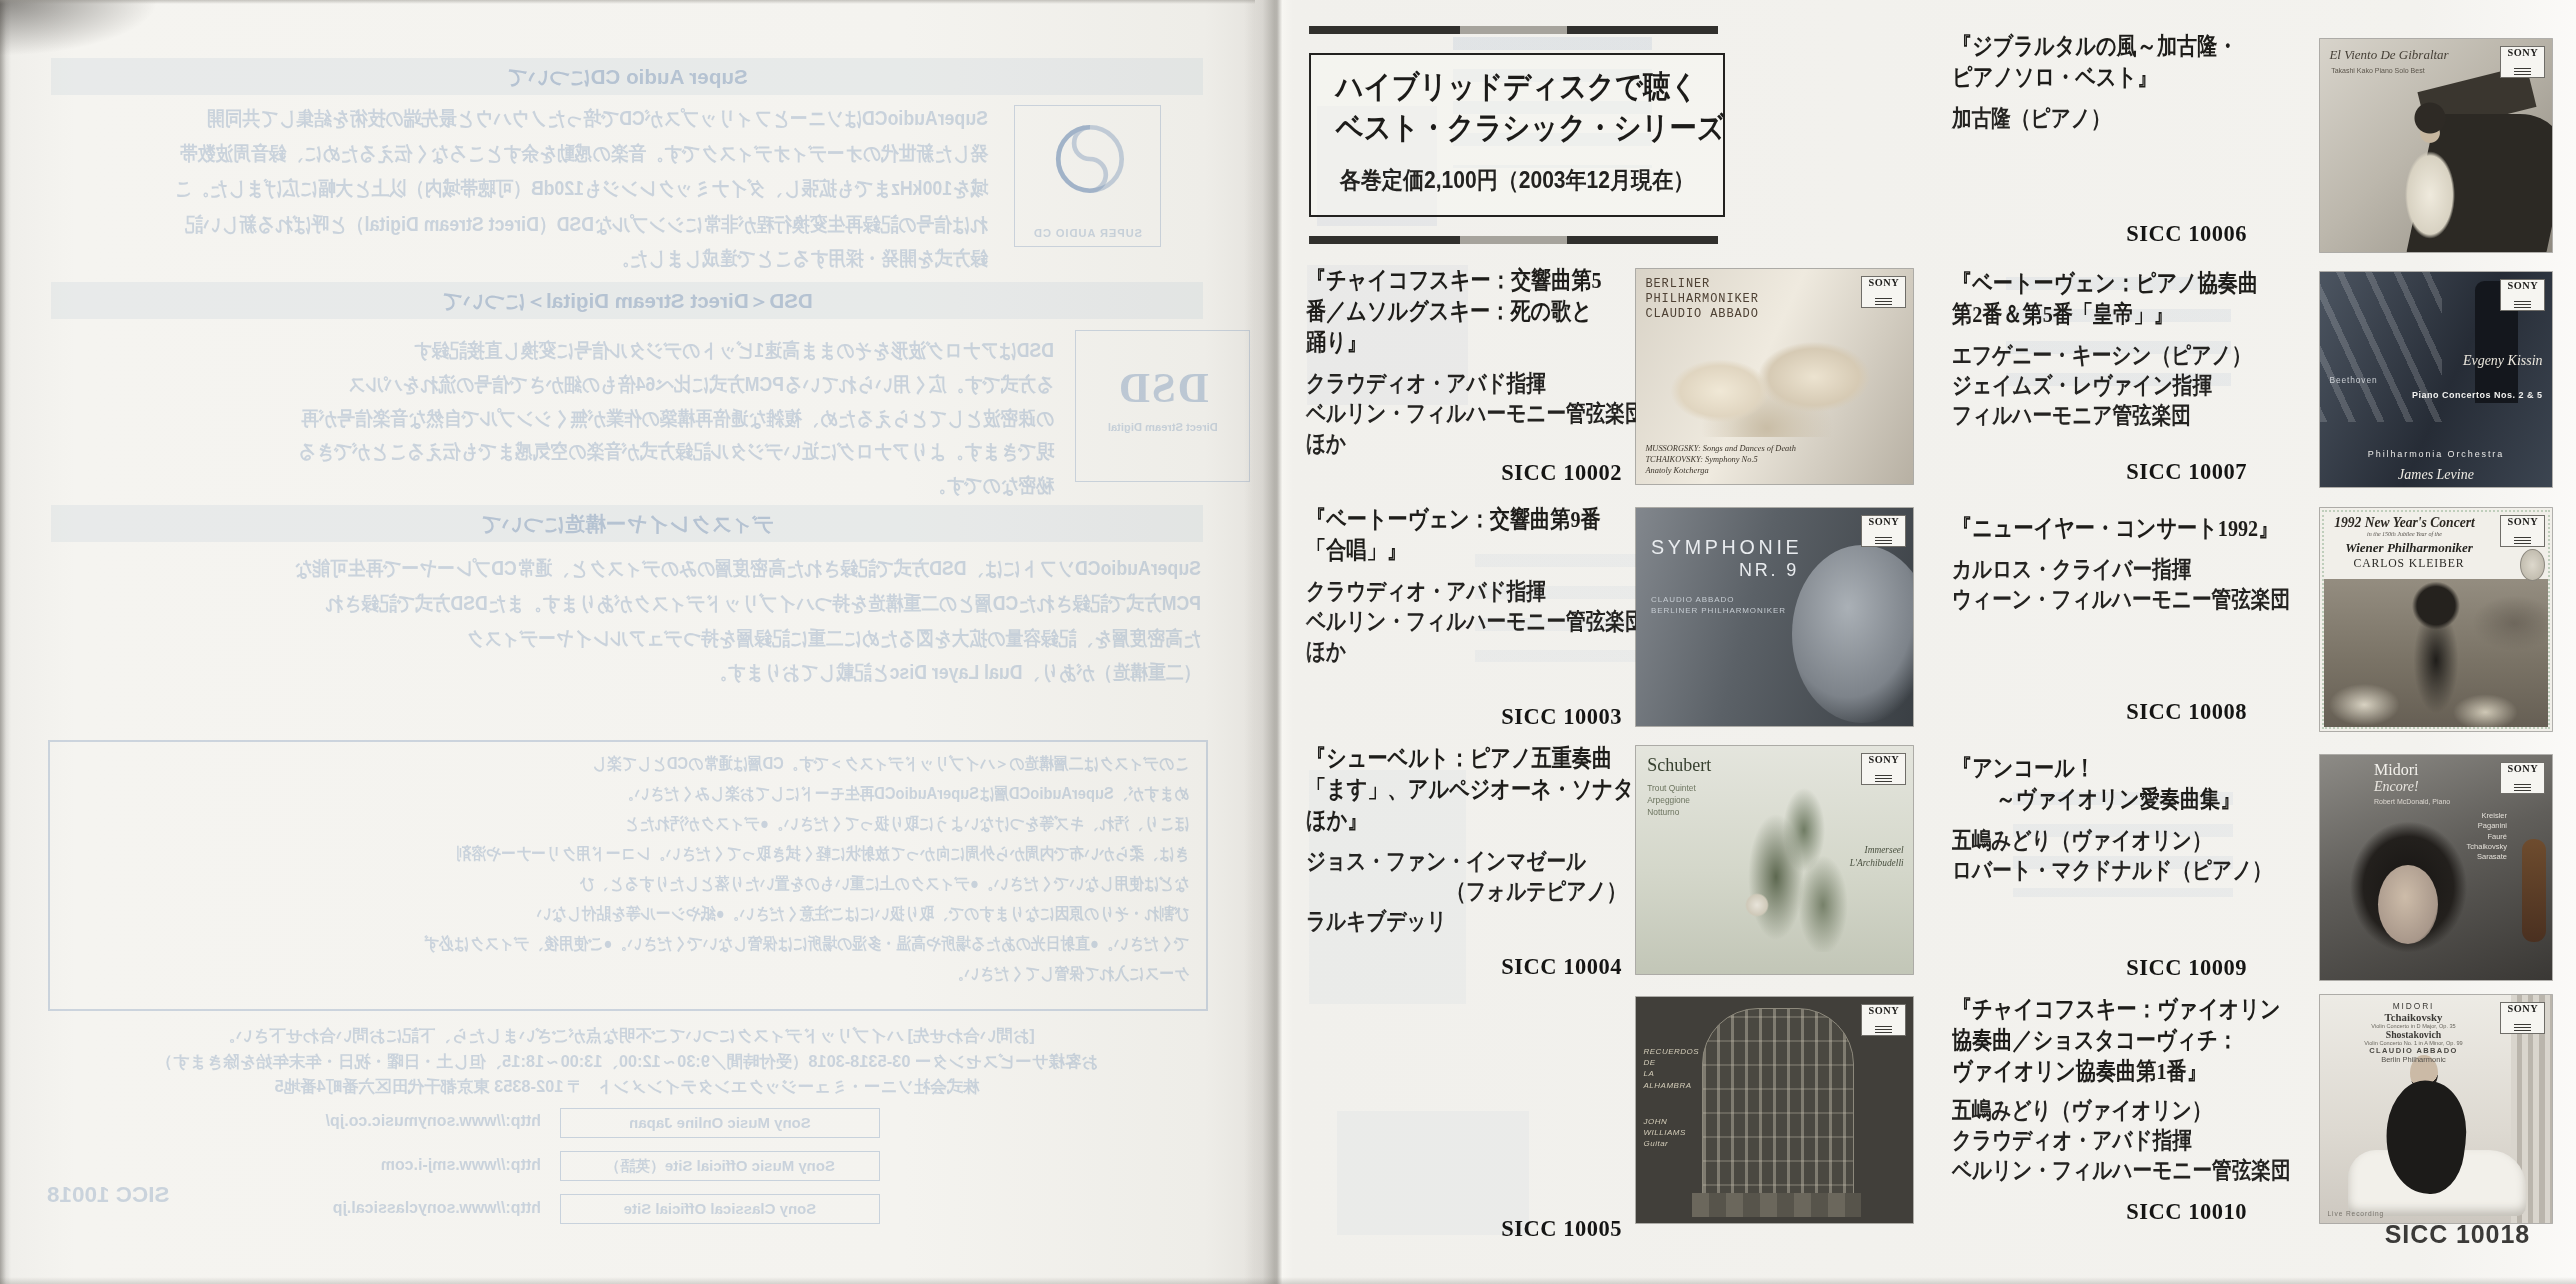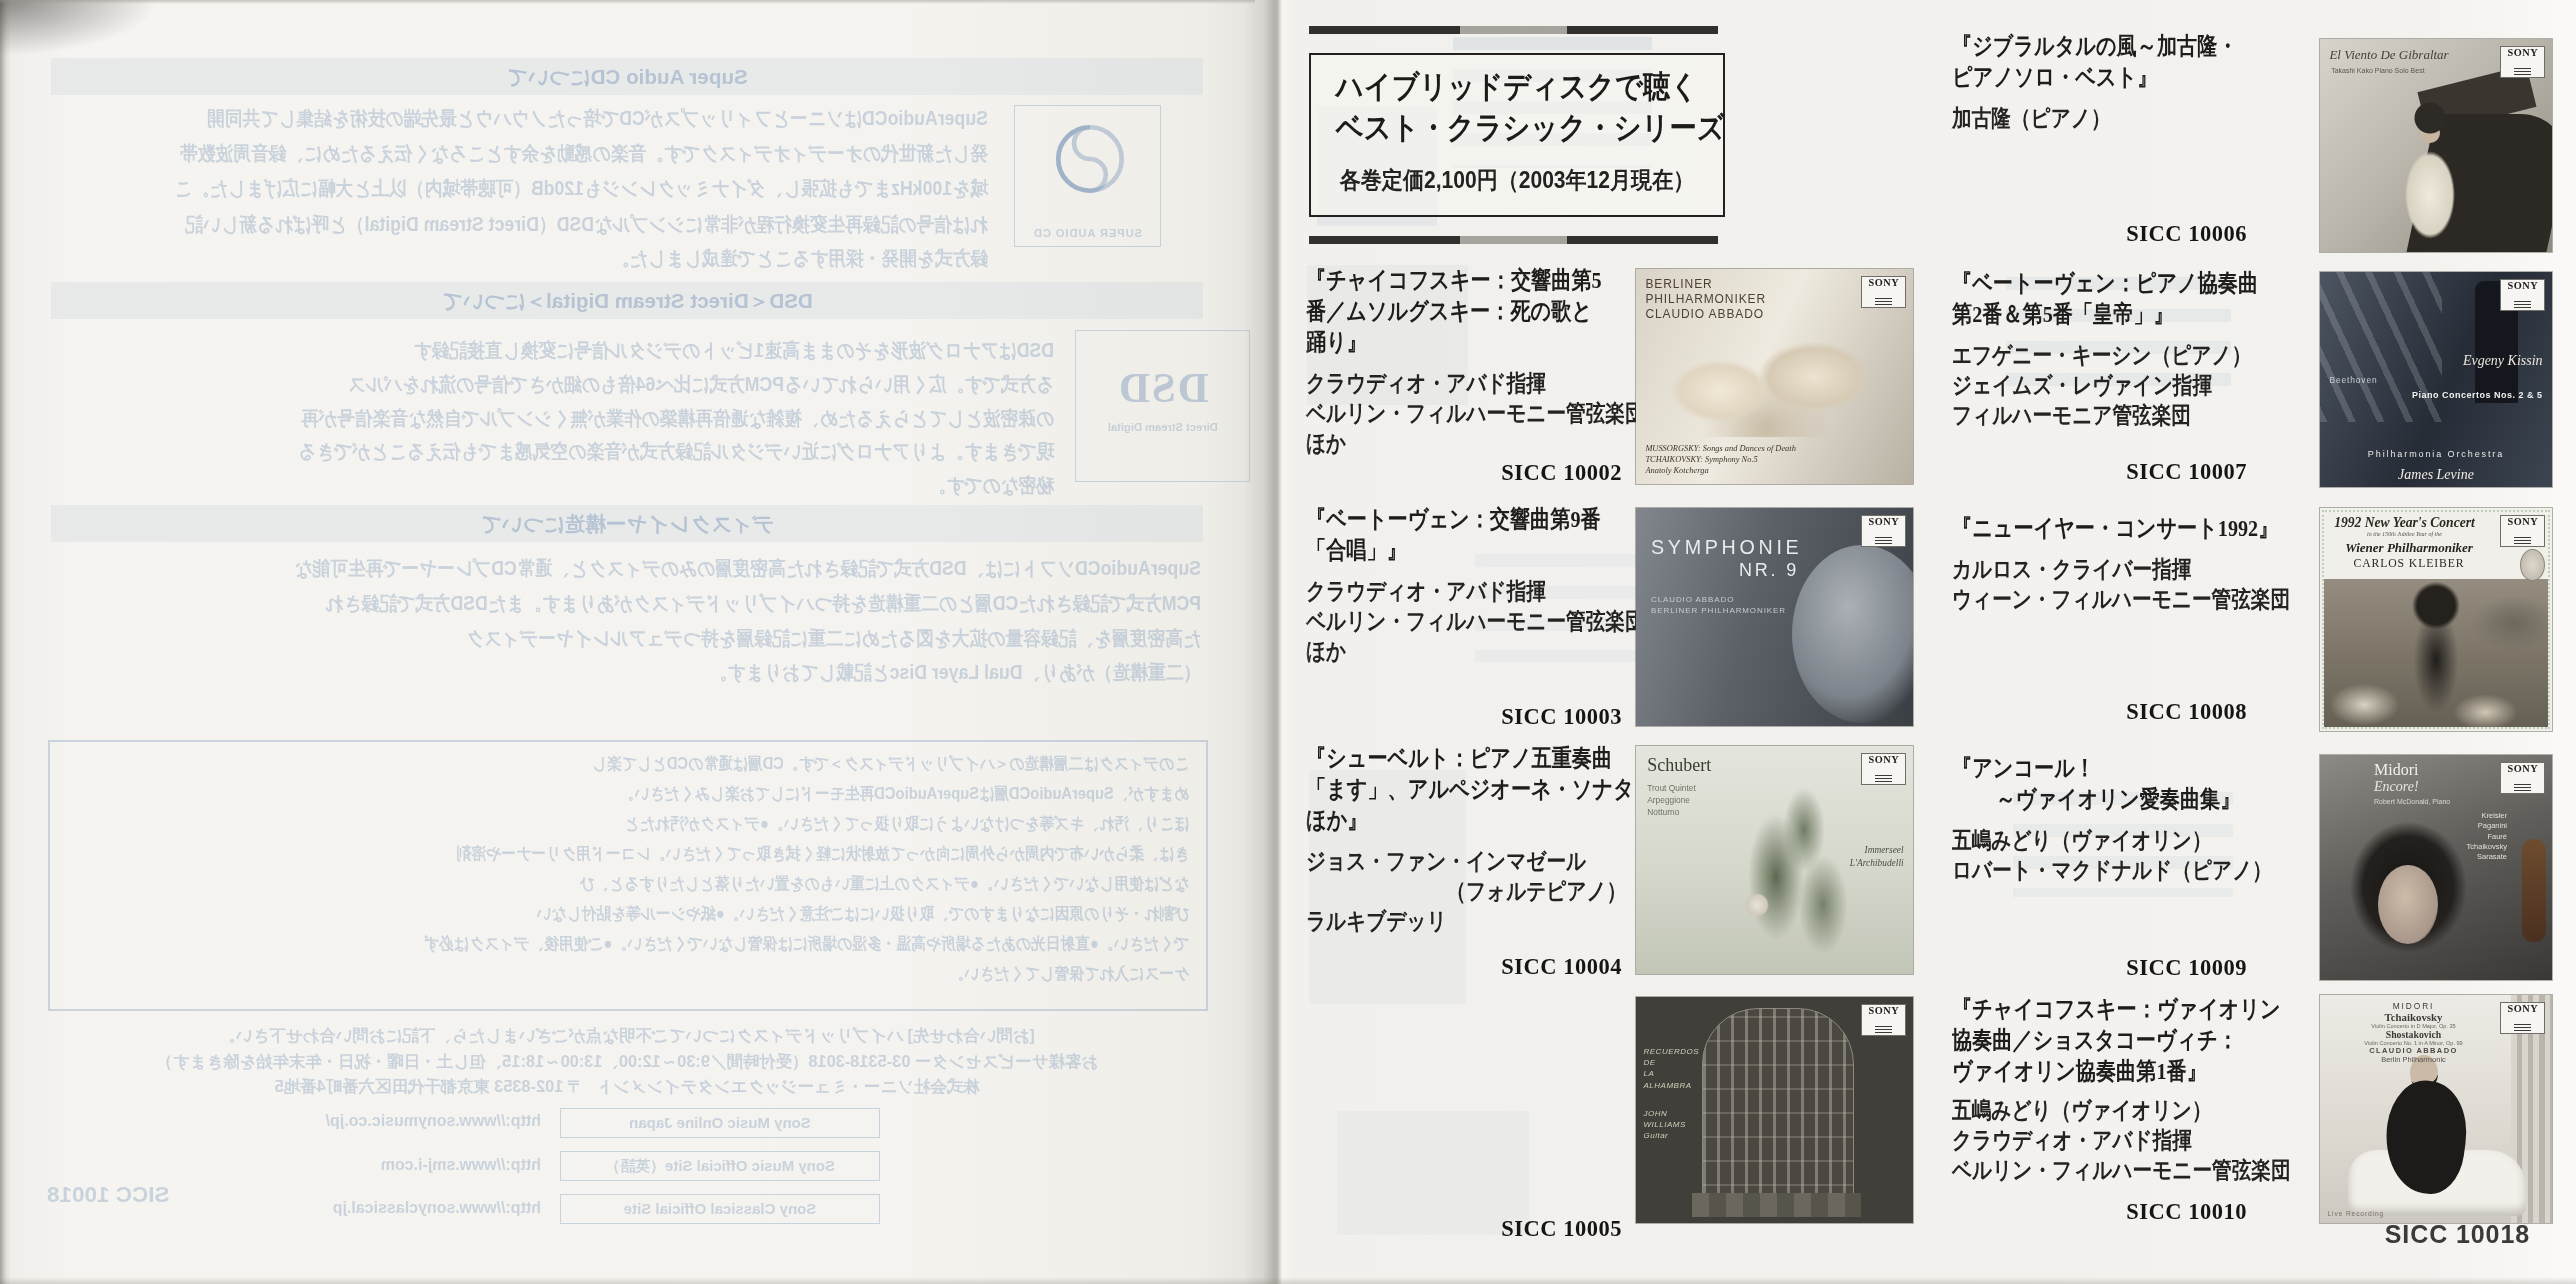--- a/index.html
+++ b/index.html
@@ -46,21 +46,21 @@
               color:#3b3a38;letter-spacing:0.9px;}
 
   
   .cover{position:absolute;overflow:hidden;box-shadow:0 0 0 0.9px rgba(70,68,62,.45);background:#ccc;}
   .cover .sony{position:absolute;top:6.6px;right:6.6px;width:43px;height:30px;background:#f6f5f1;
       border:0.9px solid #6f6d68;display:flex;flex-direction:column;align-items:center;justify-content:center;gap:10px;z-index:5;}
   .cover .sony b{font-family:"Liberation Serif",serif;font-size:10.3px;letter-spacing:0.5px;color:#1d1c1a;line-height:9.4px;}
   .cover .sony i{width:17px;height:7.5px;background:repeating-linear-gradient(180deg,#3a3935 0 1.4px,transparent 1.4px 3px);}
 
   .cv2{background:linear-gradient(115deg,#d9d3c7 0%,#efeadf 45%,#b7b0a3 100%);}
-  .cv2 .brand{position:absolute;left:9.4px;top:7.5px;font-family:Liberation Sans, sans-serif;font-size:12px;
+  .cv2 .brand{position:absolute;left:9.4px;top:7.5px;font-family:Liberation Mono, monospace;font-size:12px;
       line-height:15px;color:#4e4134;letter-spacing:0.9px;}
   .cv2 .hands{position:absolute;left:28px;top:56px;width:206px;height:112px;
       background:radial-gradient(ellipse 66px 42px at 56px 66px,#f0e8d6 0%,#e0d5c0 60%,transparent 75%),
                  radial-gradient(ellipse 75px 47px at 150px 52px,#ece3d0 0%,#d6cab4 60%,transparent 75%),
                  radial-gradient(ellipse 94px 75px at 103px 103px,#c9bda6 0%,transparent 70%);}
   .cv2 .foot{position:absolute;left:9.4px;bottom:7.5px;font-family:"Liberation Serif",serif;font-style:italic;
       font-size:8.4px;line-height:11.2px;color:#3c352b;}
 
   .cv3{background:linear-gradient(105deg,#82878d 0%,#5b6167 42%,#3a3f44 100%);}
   .cv3 .face{position:absolute;right:-19px;top:37px;width:140px;height:178px;border-radius:50%;
@@ -362,21 +362,21 @@
       </div>
   </div>
 
   <div class="cat lc" style="top:1204px;margin-top:12px;">SICC 10005</div>
   <div class="cover cv5" style="left:1636px;top:997px;width:277px;height:226px;">
     <div class="gate"></div>
     <div class="txt">
       <div>RECUERDOS</div>
         <div>DE</div>
       <div>LA ALHAMBRA</div>
-        <div style="margin-top:17px">JOHN WILLIAMS</div>
+        <div style="margin-top:25px">JOHN WILLIAMS</div>
       <div>Guitar</div>
     </div>
     <div class="base"></div>
     <div class="sony">
         <b>SONY</b>
         <i></i>
       </div>
   </div>
 
   <div class="abs" style="left:1952px;top:31px;">

